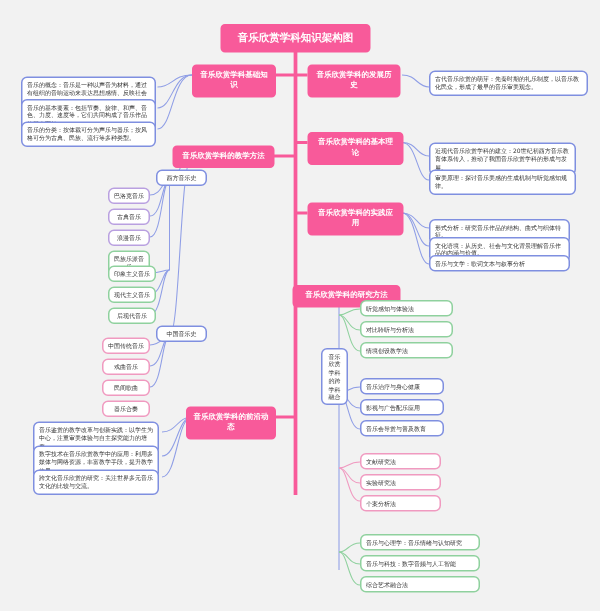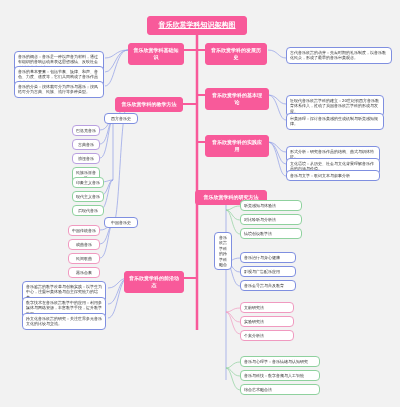--- a/index.html
+++ b/index.html
@@ -109,21 +109,21 @@
     <path d="M226,262 C232,262 232,272 240,272" stroke="#8f9ee6" stroke-width="0.7" fill="none"></path>
     <path d="M226,262 C232,262 232,286 240,286" stroke="#8f9ee6" stroke-width="0.7" fill="none"></path>
     <path d="M226,312 C232,312 232,308 240,308" stroke="#f09ac0" stroke-width="0.7" fill="none"></path>
     <path d="M226,312 C232,312 232,322 240,322" stroke="#f09ac0" stroke-width="0.7" fill="none"></path>
     <path d="M226,312 C232,312 232,334 240,334" stroke="#f09ac0" stroke-width="0.7" fill="none"></path>
     <path d="M226,368 C232,368 232,362 240,362" stroke="#8fd19e" stroke-width="0.7" fill="none"></path>
     <path d="M226,368 C232,368 232,376 240,376" stroke="#8fd19e" stroke-width="0.7" fill="none"></path>
     <path d="M226,368 C232,368 232,390 240,390" stroke="#8fd19e" stroke-width="0.7" fill="none"></path>
   </svg>
 
-  <div class="node root" style="left:147px;top:16px;width:100px;text-decoration:underline;">音乐欣赏学科知识架构图</div>
+  <div class="node root" style="left:147px;top:16px;width:100px;">音乐欣赏学科知识架构图</div>
 
   <div class="node branch" style="left:128px;top:43px;width:56px;">音乐欣赏学科基础知识</div>
   <div class="node leaf blue" style="left:14px;top:51px;width:90px;">音乐的概念：音乐是一种以声音为材料，通过有组织的音响运动来表达思想感情、反映社会生活的艺术形式。</div>
   <div class="node leaf blue" style="left:14px;top:66px;width:90px;">音乐的基本要素：包括节奏、旋律、和声、音色、力度、速度等，它们共同构成了音乐作品的基本面貌。</div>
   <div class="node leaf blue" style="left:14px;top:81px;width:90px;">音乐的分类：按体裁可分为声乐与器乐；按风格可分为古典、民族、流行等多种类型。</div>
 
   <div class="node branch" style="left:115px;top:97px;width:68px;">音乐欣赏学科的教学方法</div>
 
   <div class="node leaf blue center" style="left:104px;top:113px;width:34px;">西方音乐史</div>
   <div class="node leaf purple center" style="left:72px;top:125px;width:28px;">巴洛克音乐</div>

